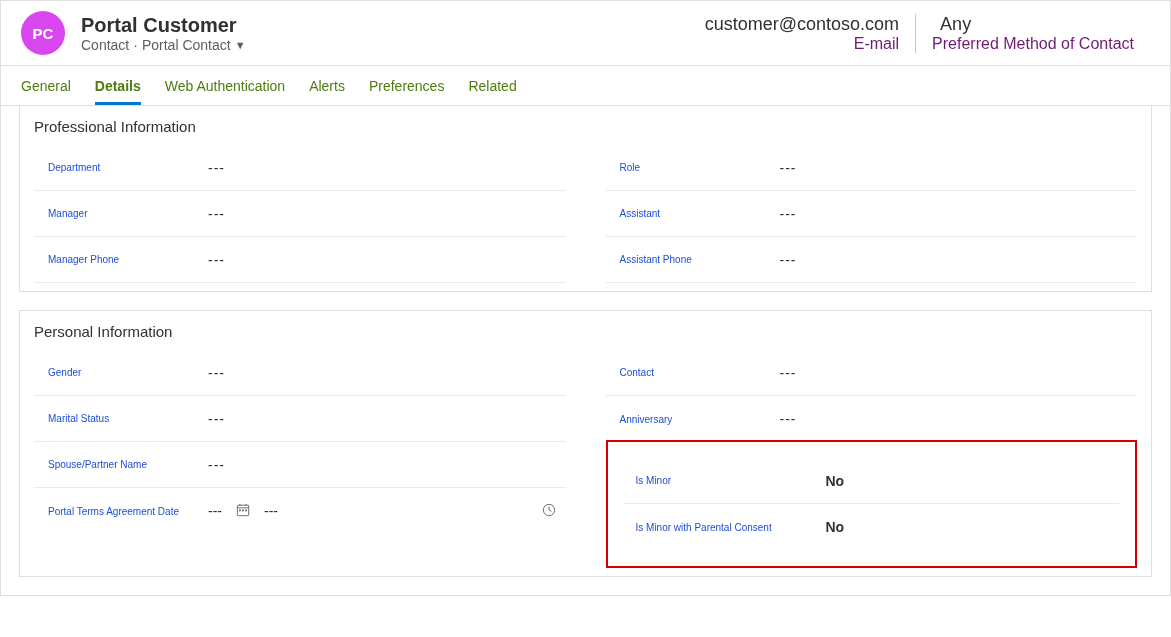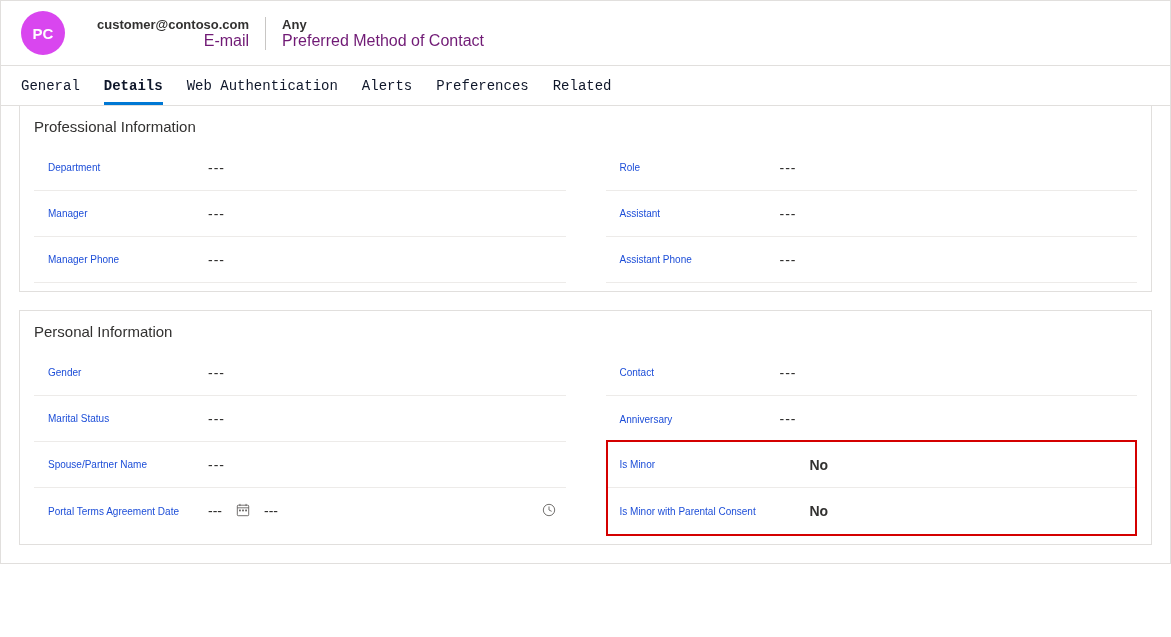--- a/index.html
+++ b/index.html
@@ -10,26 +10,26 @@
     
     .header { display: flex; align-items: center; padding: 10px 20px; border-bottom: 1px solid #e1dfdd; }
     .avatar { width: 44px; height: 44px; border-radius: 50%; background: #d946ef; color: #fff; display: flex; align-items: center; justify-content: center; font-weight: 600; font-size: 15px; margin-right: 16px; }
     .title-block { flex: 1; }
     .title-block h1 { font-size: 20px; font-weight: 600; line-height: 1.2; }
     .subtitle { color: #605e5c; font-size: 14px; display: flex; align-items: center; gap: 4px; }
     .subtitle .chev { font-size: 11px; color: #605e5c; }
     .hdr-right { display: flex; align-items: flex-start; gap: 0; }
     .hdr-field { padding: 0 16px; }
     .hdr-field + .hdr-field { border-left: 1px solid #c8c6c4; }
-    .hdr-val { font-weight: 700; font-size: 13px; }
+    .hdr-val { font-weight: 400; font-size: 18px; margin-left: 8px; }
     .hdr-lbl { font-size: 16px; color: #701a75; text-align: right; }
 
     
     .tabs { display: flex; gap: 24px; padding: 0 20px; height: 40px; align-items: center; border-bottom: 0; }
-    .tab { font-size: 14px; color: #0f172a; height: 100%; display: flex; align-items: center; padding-top: 4px; border-bottom: 3px solid transparent; cursor: pointer; font-family: Liberation Mono, monospace; }
+    .tab { font-size: 14px; color: #4d7c0f; height: 100%; display: flex; align-items: center; padding-top: 4px; border-bottom: 3px solid transparent; cursor: pointer; }
     .tab.active { font-weight: 600; border-bottom-color: #0078d4; }
     .outer > .tabs { border-bottom: 1px solid #e1dfdd; }
 
     
     .body { padding: 0; }
     .panel { border: 1px solid #e1dfdd; margin: 0 18px 18px; padding: 12px 14px 8px; }
     .panel + .panel { margin-top: 8px; }
     .body > .panel:first-child { margin-top: 0; border-top: none; }
     .panel h2 { font-size: 15px; font-weight: 400; color: #323130; margin-bottom: 10px; }
 
@@ -39,32 +39,41 @@
     .row { display: flex; align-items: center; border-bottom: 1px solid #edebe9; padding: 12px 0 12px 14px; min-height: 46px; }
     .col .row:last-child.nb { border-bottom: none; }
     .lbl { width: 160px; color: #1d4ed8; font-size: 10px; padding-right: 8px; }
     .val { flex: 1; font-size: 14px; color: #323130; }
     .val.bold { font-weight: 700; }
     .val.dash { letter-spacing: 1px; }
     .multi { display: flex; align-items: center; gap: 14px; }
     .multi .seg { display: flex; align-items: center; gap: 8px; }
     .ico { color: #605e5c; font-size: 14px; }
 
-    .hilite { border: 2px solid #d40000; padding: 0; margin-top: -2px; }
+    .hilite { border: 2px solid #d40000; padding: 16px; margin-top: -2px; }
     .hilite .row { padding-left: 12px; }
   </style>
 </head>
 <body>
 
 <div class="outer">
 
   <div class="header">
     <div class="avatar">
         <span>PC</span>
       </div>
+    <div class="title-block">
+      <h1>Portal Customer</h1>
+      <div class="subtitle">
+        <span>Contact</span>
+        <span>·</span>
+        <span>Portal Contact</span>
+        <span class="chev">▼</span>
+      </div>
+    </div>
     <div class="hdr-right">
       <div class="hdr-field">
         <div class="hdr-val">customer@contoso.com</div>
         <div class="hdr-lbl">E-mail</div>
       </div>
       <div class="hdr-field">
         <div class="hdr-val">Any</div>
         <div class="hdr-lbl">Preferred Method of Contact</div>
       </div>
     </div>

